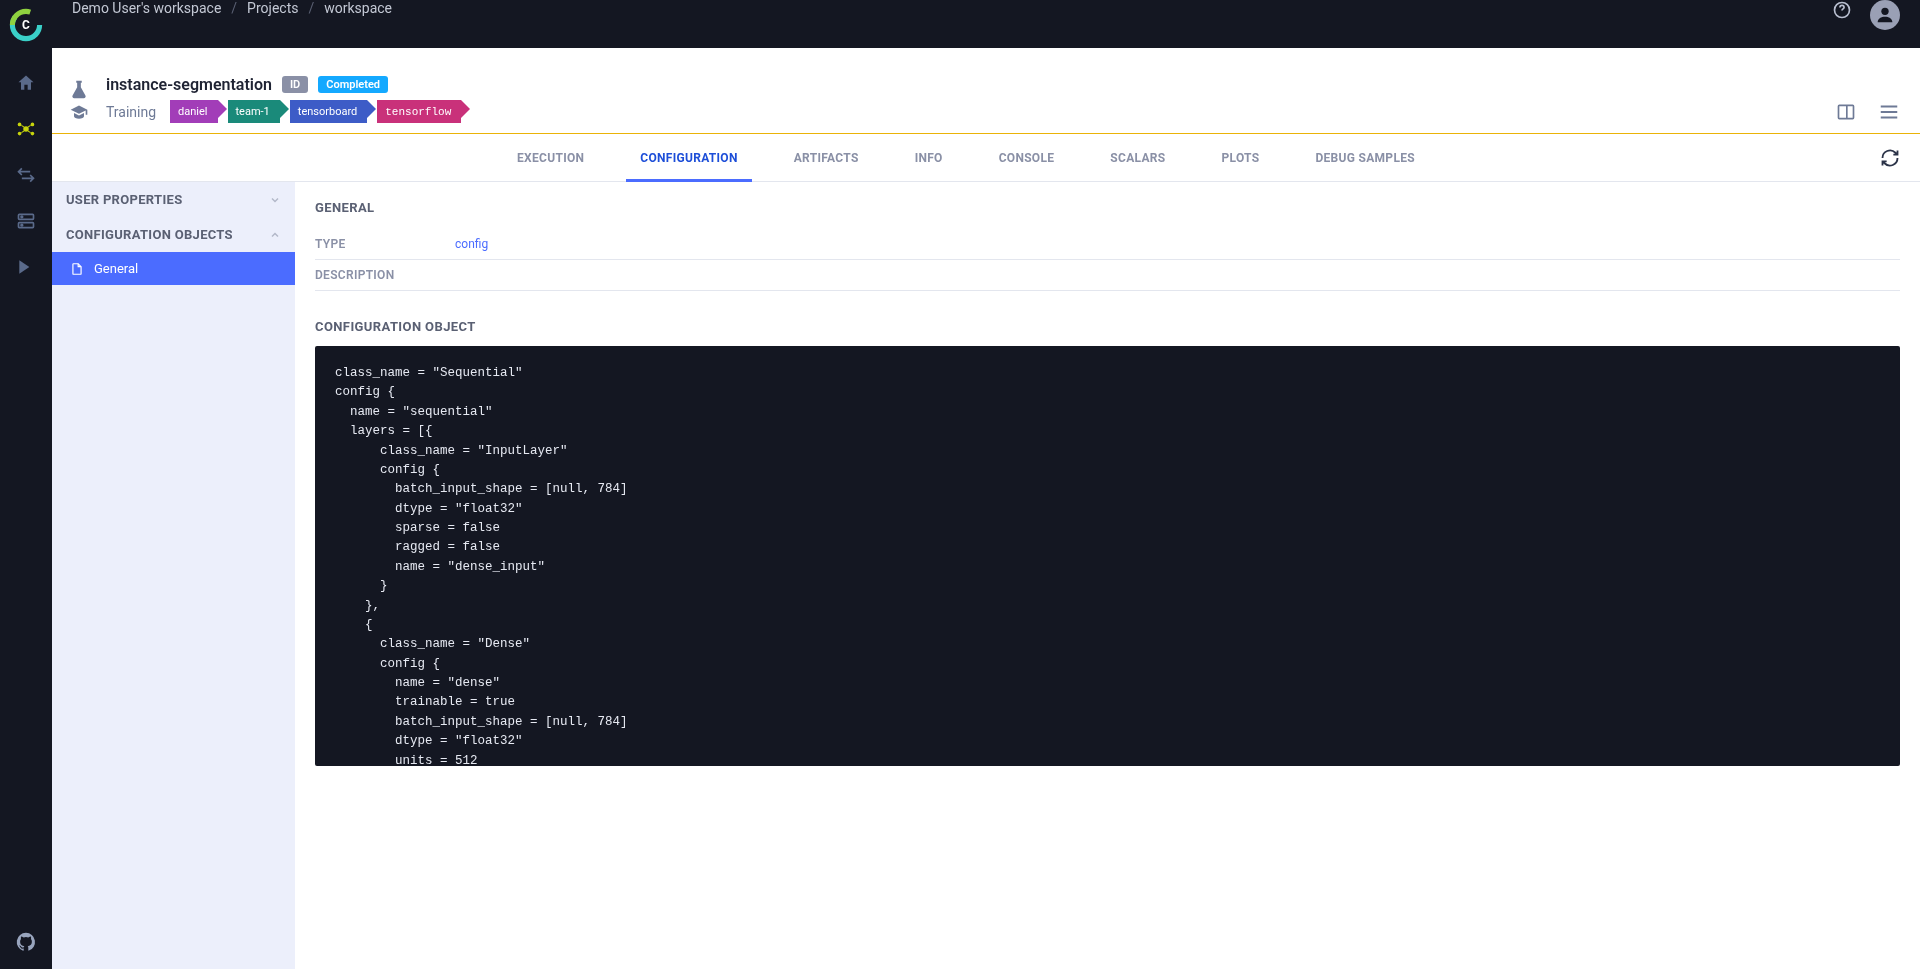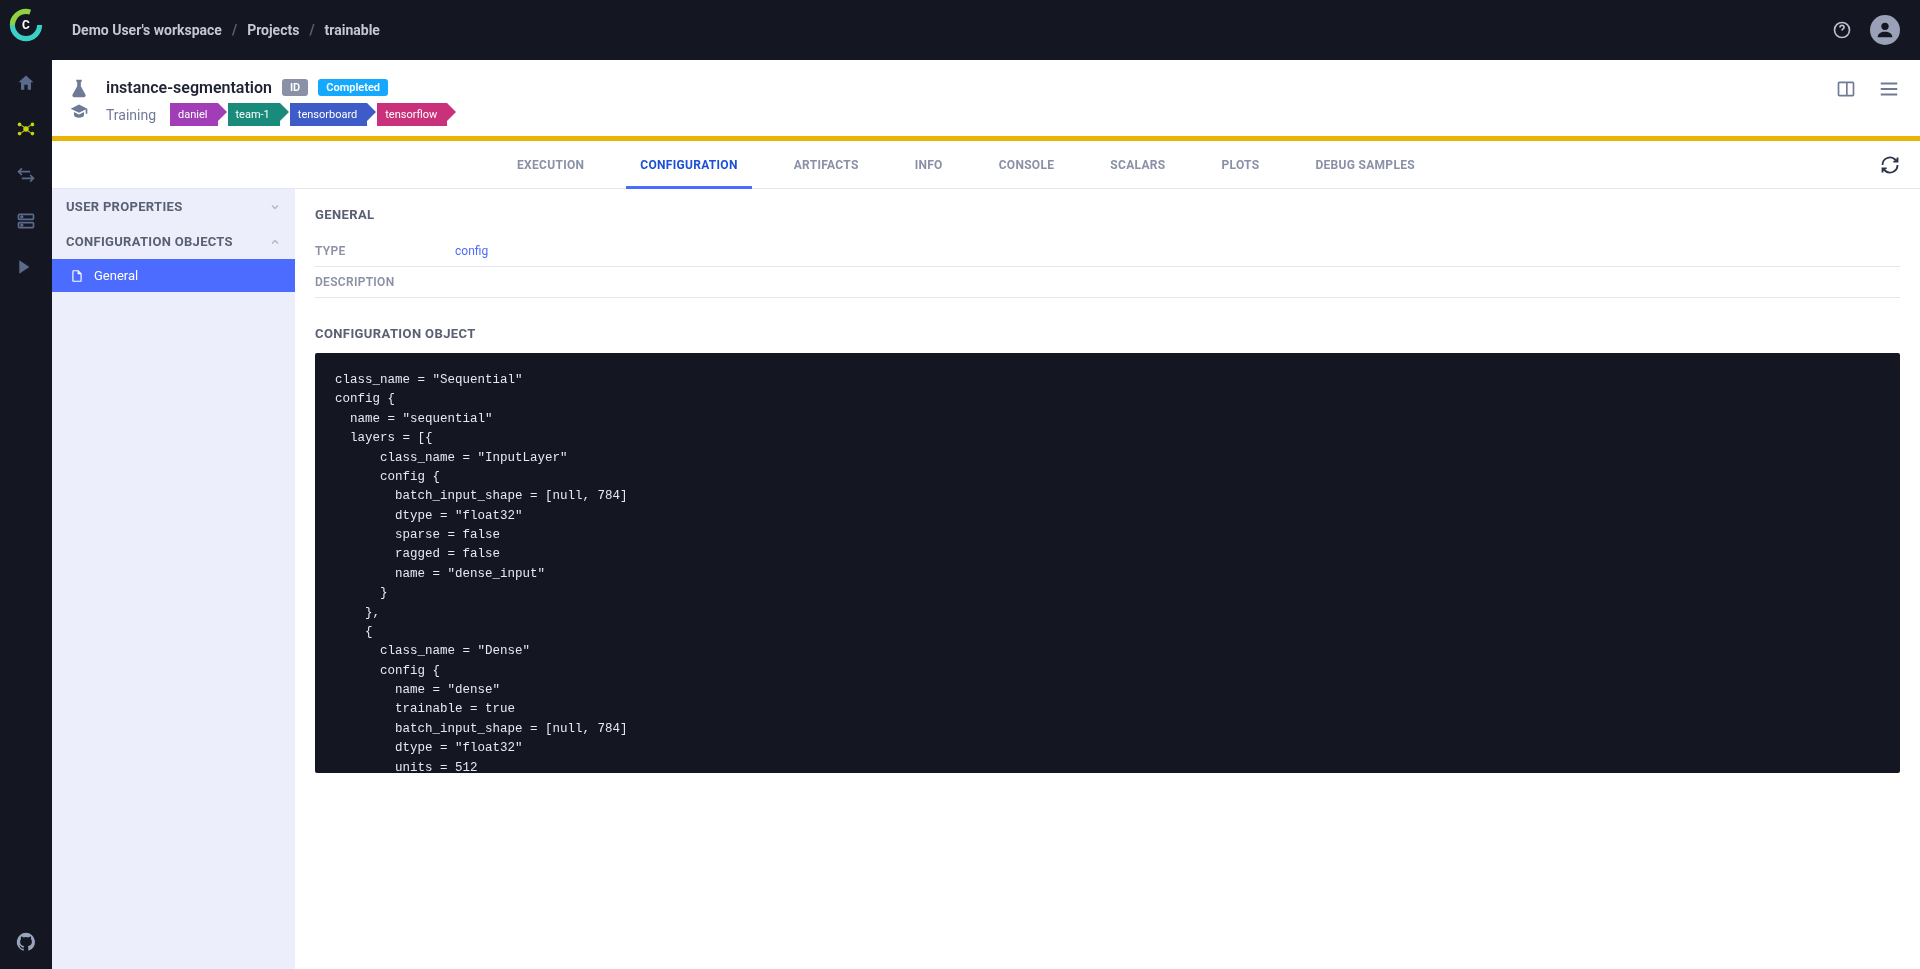--- a/index.html
+++ b/index.html
@@ -11,44 +11,44 @@
 .leftnav .logo { width: 34px; height: 34px; margin-bottom: 6px; }
 .leftnav .nav-icon { color: #5a6a8a; width: 22px; height: 22px; cursor: pointer; display: flex; align-items: center; justify-content: center; }
 .leftnav .nav-icon.active { color: #c7d40c; }
 .leftnav .spacer { flex: 1; }
 .leftnav .github { color: #98a4bd; margin-bottom: 16px; }
 
 
 .maincol { flex: 1; display: flex; flex-direction: column; }
 
 
-.topbar { height: 60px; background: #141722; display: flex; align-items: center; padding: 0 20px; color: #d6d9e0; font-size: 14px; font-weight: bold; }
+.topbar { height: 48px; background: #141722; display: flex; padding: 0 20px; color: #d6d9e0; font-size: 14px; }
 .topbar .crumb { color: #c3c8d4; }
 .topbar .sep { margin: 0 10px; color: #5a6073; }
 .topbar .grow { flex: 1; }
 .topbar .topicon { color: #b9bfd0; margin-left: 18px; cursor: pointer; }
 .avatar-circle { width: 30px; height: 30px; border-radius: 50%; background: #9aa0b5; display: flex; align-items: center; justify-content: center; margin-left: 18px; }
 
 
-.exphdr { background: #fff; border-bottom: 5px solid #eab308; padding: 18px 20px 10px 16px; display: flex; align-items: flex-start; }
+.exphdr { background: #fff; border-bottom: 1px solid #eab308; padding: 27px 20px 10px 16px; display: flex; align-items: flex-end; }
 .exphdr .exicons { display: flex; flex-direction: column; align-items: center; margin-right: 16px; color: #6e7a96; }
 .exphdr .titleblock { display: flex; flex-direction: column; gap: 6px; }
 .exphdr .row1 { display: flex; align-items: center; gap: 10px; }
 .exphdr .title { font-size: 16px; font-weight: 600; color: #1f2333; }
 .badge { display: inline-flex; align-items: center; padding: 2px 8px; border-radius: 3px; font-size: 11px; font-weight: 600; color: #fff; }
 .badge.id { background: #8a90a6; }
 .badge.status { background: #14a9ff; }
 .exphdr .row2 { display: flex; align-items: center; gap: 0; font-size: 13px; }
 .exphdr .type { color: #6e7a96; margin-right: 14px; font-size: 14px; }
 .tag { display: inline-flex; align-items: center; padding: 2px 10px 2px 8px; font-size: 11px; color: #fff; height: 23px; position: relative; margin-right: 10px; }
 .tag::after { content: ""; position: absolute; right: -9px; top: 0; width: 0; height: 0; border-top: 9px solid transparent; border-bottom: 9px solid transparent; border-left: 9px solid currentColor; }
 .tag.t1 { background: #a23db8; color: #a23db8; }
 .tag.t2 { background: #1a8a7a; color: #1a8a7a; }
 .tag.t3 { background: #3d5cc7; color: #3d5cc7; }
-.tag.t4 { background: #c9317a; color: #c9317a; }
+.tag.t4 { background: #c9317a; color: #c9317a; font-family: Liberation Mono, monospace; }
 .tag span { color: #fff; }
 .exphdr .grow { flex: 1; }
 .exphdr .righticons { display: flex; align-items: center; gap: 22px; color: #6e7a96; }
 
 
 .tabsrow { height: 48px; display: flex; align-items: center; padding: 0 20px 0 0; border-bottom: 1px solid #e3e6ee; position: relative; }
 .tabsrow .tabs { flex: 1; display: flex; justify-content: center; gap: 48px; }
 .tab { font-size: 12px; font-weight: 700; letter-spacing: 0.3px; color: #8a90a6; cursor: pointer; padding: 16px 4px; position: relative; }
 .tab.active { color: #1d4ed8; }
 .tab.active::after { content: ""; position: absolute; left: -10px; right: -10px; bottom: -1px; height: 3px; background: #4b6cff; }
@@ -129,21 +129,21 @@
     </div>
   </div>
 
   <div class="maincol">
 
     <div class="topbar">
       <span class="crumb">Demo User's workspace</span>
       <span class="sep">/</span>
       <span class="crumb">Projects</span>
       <span class="sep">/</span>
-      <span class="crumb">trainable</span>
+      <span class="crumb">workspace</span>
       <div class="grow"></div>
       <div class="topicon">
         <svg width="20" height="20" viewBox="0 0 24 24" fill="none" stroke="currentColor" stroke-width="2">
             <circle cx="12" cy="12" r="9"></circle>
             <path d="M9.5 9a2.5 2.5 0 115 0c0 1.5-2.5 2-2.5 3.5M12 17h.01"></path>
           </svg>
       </div>
       <div class="avatar-circle">
         <svg width="22" height="22" viewBox="0 0 24 24" fill="#141722">
             <circle cx="12" cy="8" r="4"></circle>

